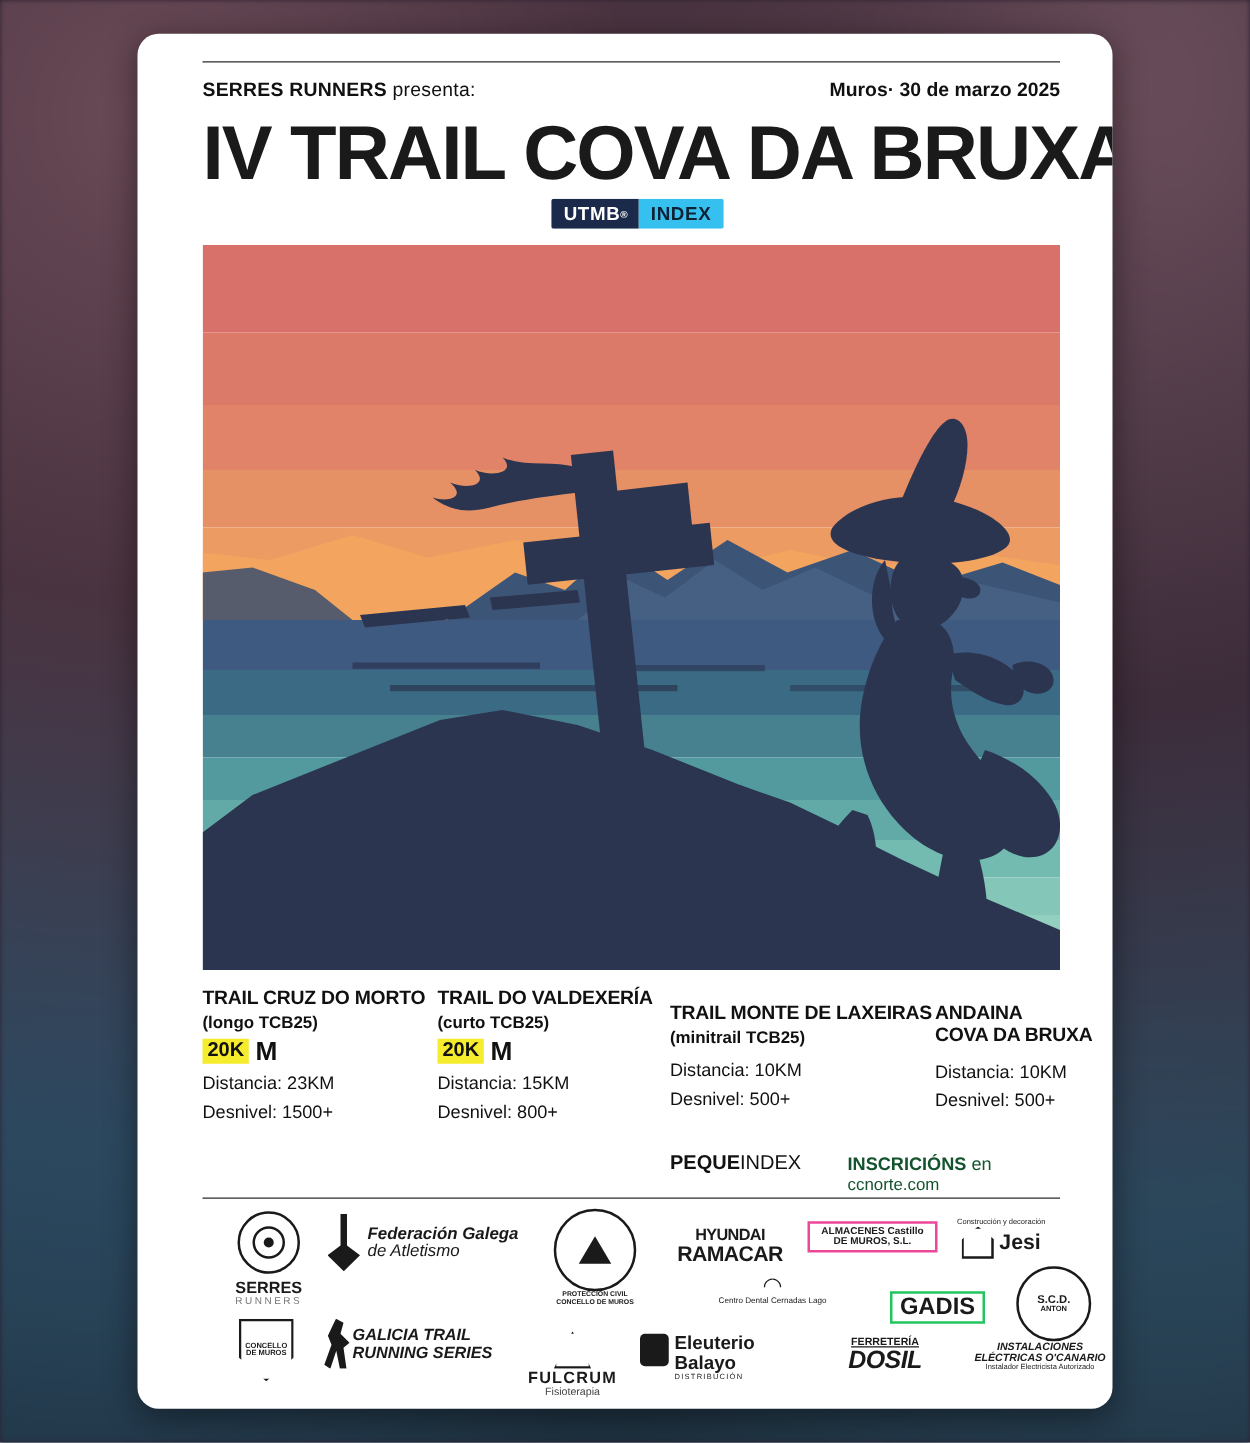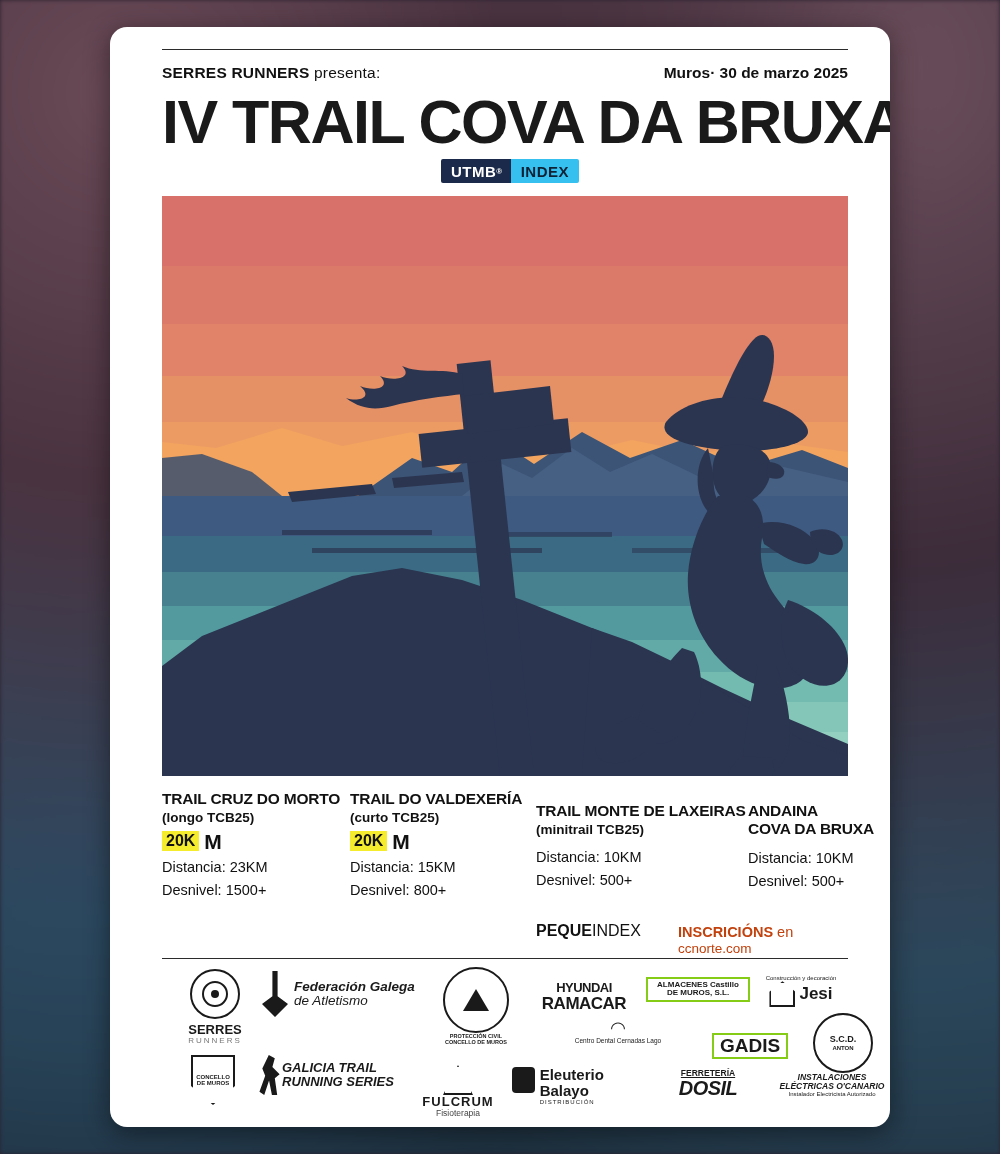--- a/index.html
+++ b/index.html
@@ -191,21 +191,21 @@
     top: 0;
     font-size: 16px;
     color: #111;
   }
   .pequetrail b { font-weight: 700; }
   .inscripcions {
     position: absolute;
     left: 516px;
     top: 2px;
     font-size: 14.5px;
-    color: #c2410c;
+    color: #14532d;
   }
   .inscripcions b { font-weight: 700; }
   .inscripcions .site { font-size: 13.5px; }
 
   .rule2 {
     margin-top: 8px;
     height: 1px;
     background: #2b2b2b;
   }
 
@@ -432,21 +432,21 @@
         <div style="font-size:5.5px; font-weight:700; margin-top:1px;">PROTECCIÓN CIVIL</div>
         <div style="font-size:5.5px; font-weight:700;">CONCELLO DE MUROS</div>
       </div>
 
       <div class="sp" style="left:368px; top:12px; width:108px;">
         <div style="font-size:13px; font-weight:700; letter-spacing:-0.5px;">HYUNDAI</div>
         <div style="font-size:17px; font-weight:700; letter-spacing:-0.5px;">RAMACAR</div>
       </div>
 
       <div class="sp" style="left:484px; top:8px; width:104px;">
-        <div style="border:2px solid #84cc16; padding:2px 3px;">
+        <div style="border:2px solid #ec4899; padding:2px 3px;">
           <div style="font-size:8px; font-weight:700;">ALMACENES Castillo</div>
           <div style="font-size:8px; font-weight:700;">DE MUROS, S.L.</div>
         </div>
       </div>
 
       <div class="sp" style="left:596px; top:6px; width:86px;">
         <div style="font-size:6px;">Construcción y decoración</div>
         <div style="display:flex;align-items:center;justify-content:center;gap:4px;">
           <div style="width:22px;height:22px;border:2px solid #1a1a1a;clip-path:polygon(50% 0,100% 40%,100% 100%,0 100%,0 40%);"></div>
           <div style="font-size:17px; font-weight:700;">Jesi</div>
@@ -461,21 +461,21 @@
           <div style="font-size:6px;font-weight:700;">ANTON</div>
         </div>
       </div>
 
       <div class="sp" style="left:386px; top:50px; width:140px;">
         <div style="font-size:18px;color:#1a1a1a;">◜◝</div>
         <div style="font-size:6.5px;">Centro Dental Cernadas Lago</div>
       </div>
 
       <div class="sp" style="left:540px; top:64px; width:96px;">
-        <div style="border:2px solid #84cc16; font-size:19px; font-weight:700; padding:1px 6px; display:inline-block;">GADIS</div>
+        <div style="border:2px solid #22c55e; font-size:19px; font-weight:700; padding:1px 6px; display:inline-block;">GADIS</div>
       </div>
 
       <div class="sp" style="left:16px; top:86px; width:70px;">
         <div style="width:40px;height:46px;margin:0 auto;border:2px solid #1a1a1a;clip-path:polygon(0 0,100% 0,100% 62%,50% 100%,0 62%);display:flex;align-items:center;justify-content:center;flex-direction:column;">
           <div style="font-size:6px;font-weight:700;">CONCELLO</div>
           <div style="font-size:6px;font-weight:700;">DE MUROS</div>
         </div>
       </div>
 
       <div class="sp" style="left:96px; top:86px; width:148px;">

